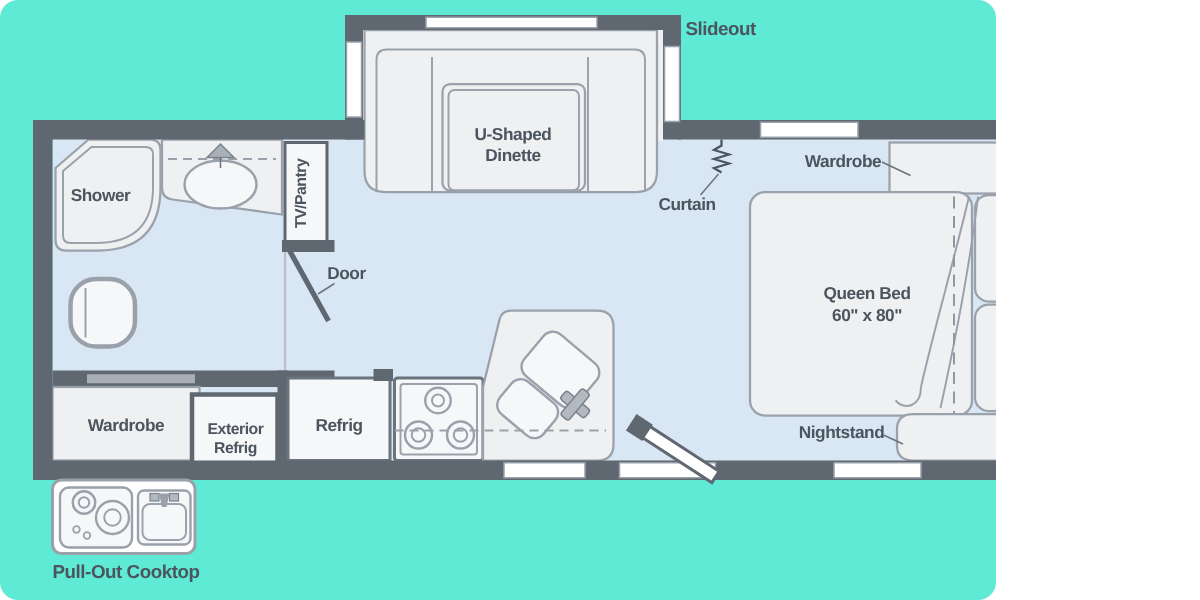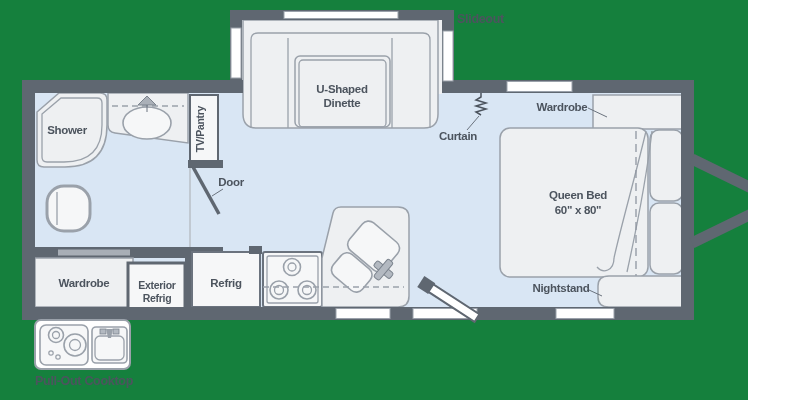--- a/index.html
+++ b/index.html
@@ -1,17 +1,17 @@
 <!DOCTYPE html>
 <html style="--wall: #5f6771; --floor: #d9e6f4; --furniture: #eef0f2; --appliance: #f6f7f8; --outline: #9aa1aa; --outline-dark: #6b737e; --white: #ffffff; --text: #4c545e;"><head>
 <meta charset="utf-8">
 <style>
   html,body{margin:0;padding:0;background:#ffffff;}
-  .stage{width:748px;height:400px;background:#15803d;position:relative;overflow:hidden;
-         font-family:"Liberation Sans", sans-serif;}
+  .stage{width:664px;height:400px;background:#5eead4;position:relative;overflow:hidden;
+         font-family:"Liberation Sans", sans-serif;border-radius:12px;}
   svg{display:block;}
   .wall{fill:var(--wall);}
   .floor{fill:var(--floor);}
   .furn{fill:var(--furniture);stroke:var(--outline);stroke-width:1.5;}
   .appl{fill:var(--appliance);stroke:var(--outline-dark);stroke-width:2;}
   .applthin{fill:var(--appliance);stroke:var(--outline);stroke-width:1.6;}
   .win{fill:var(--white);stroke:var(--outline);stroke-width:1;}
   .ln{stroke:var(--outline);fill:none;stroke-width:1.3;}
   .lndark{stroke:var(--outline-dark);fill:none;stroke-width:1;}
   .dash{stroke:var(--outline);fill:none;stroke-width:1.4;stroke-dasharray:6 4;}

